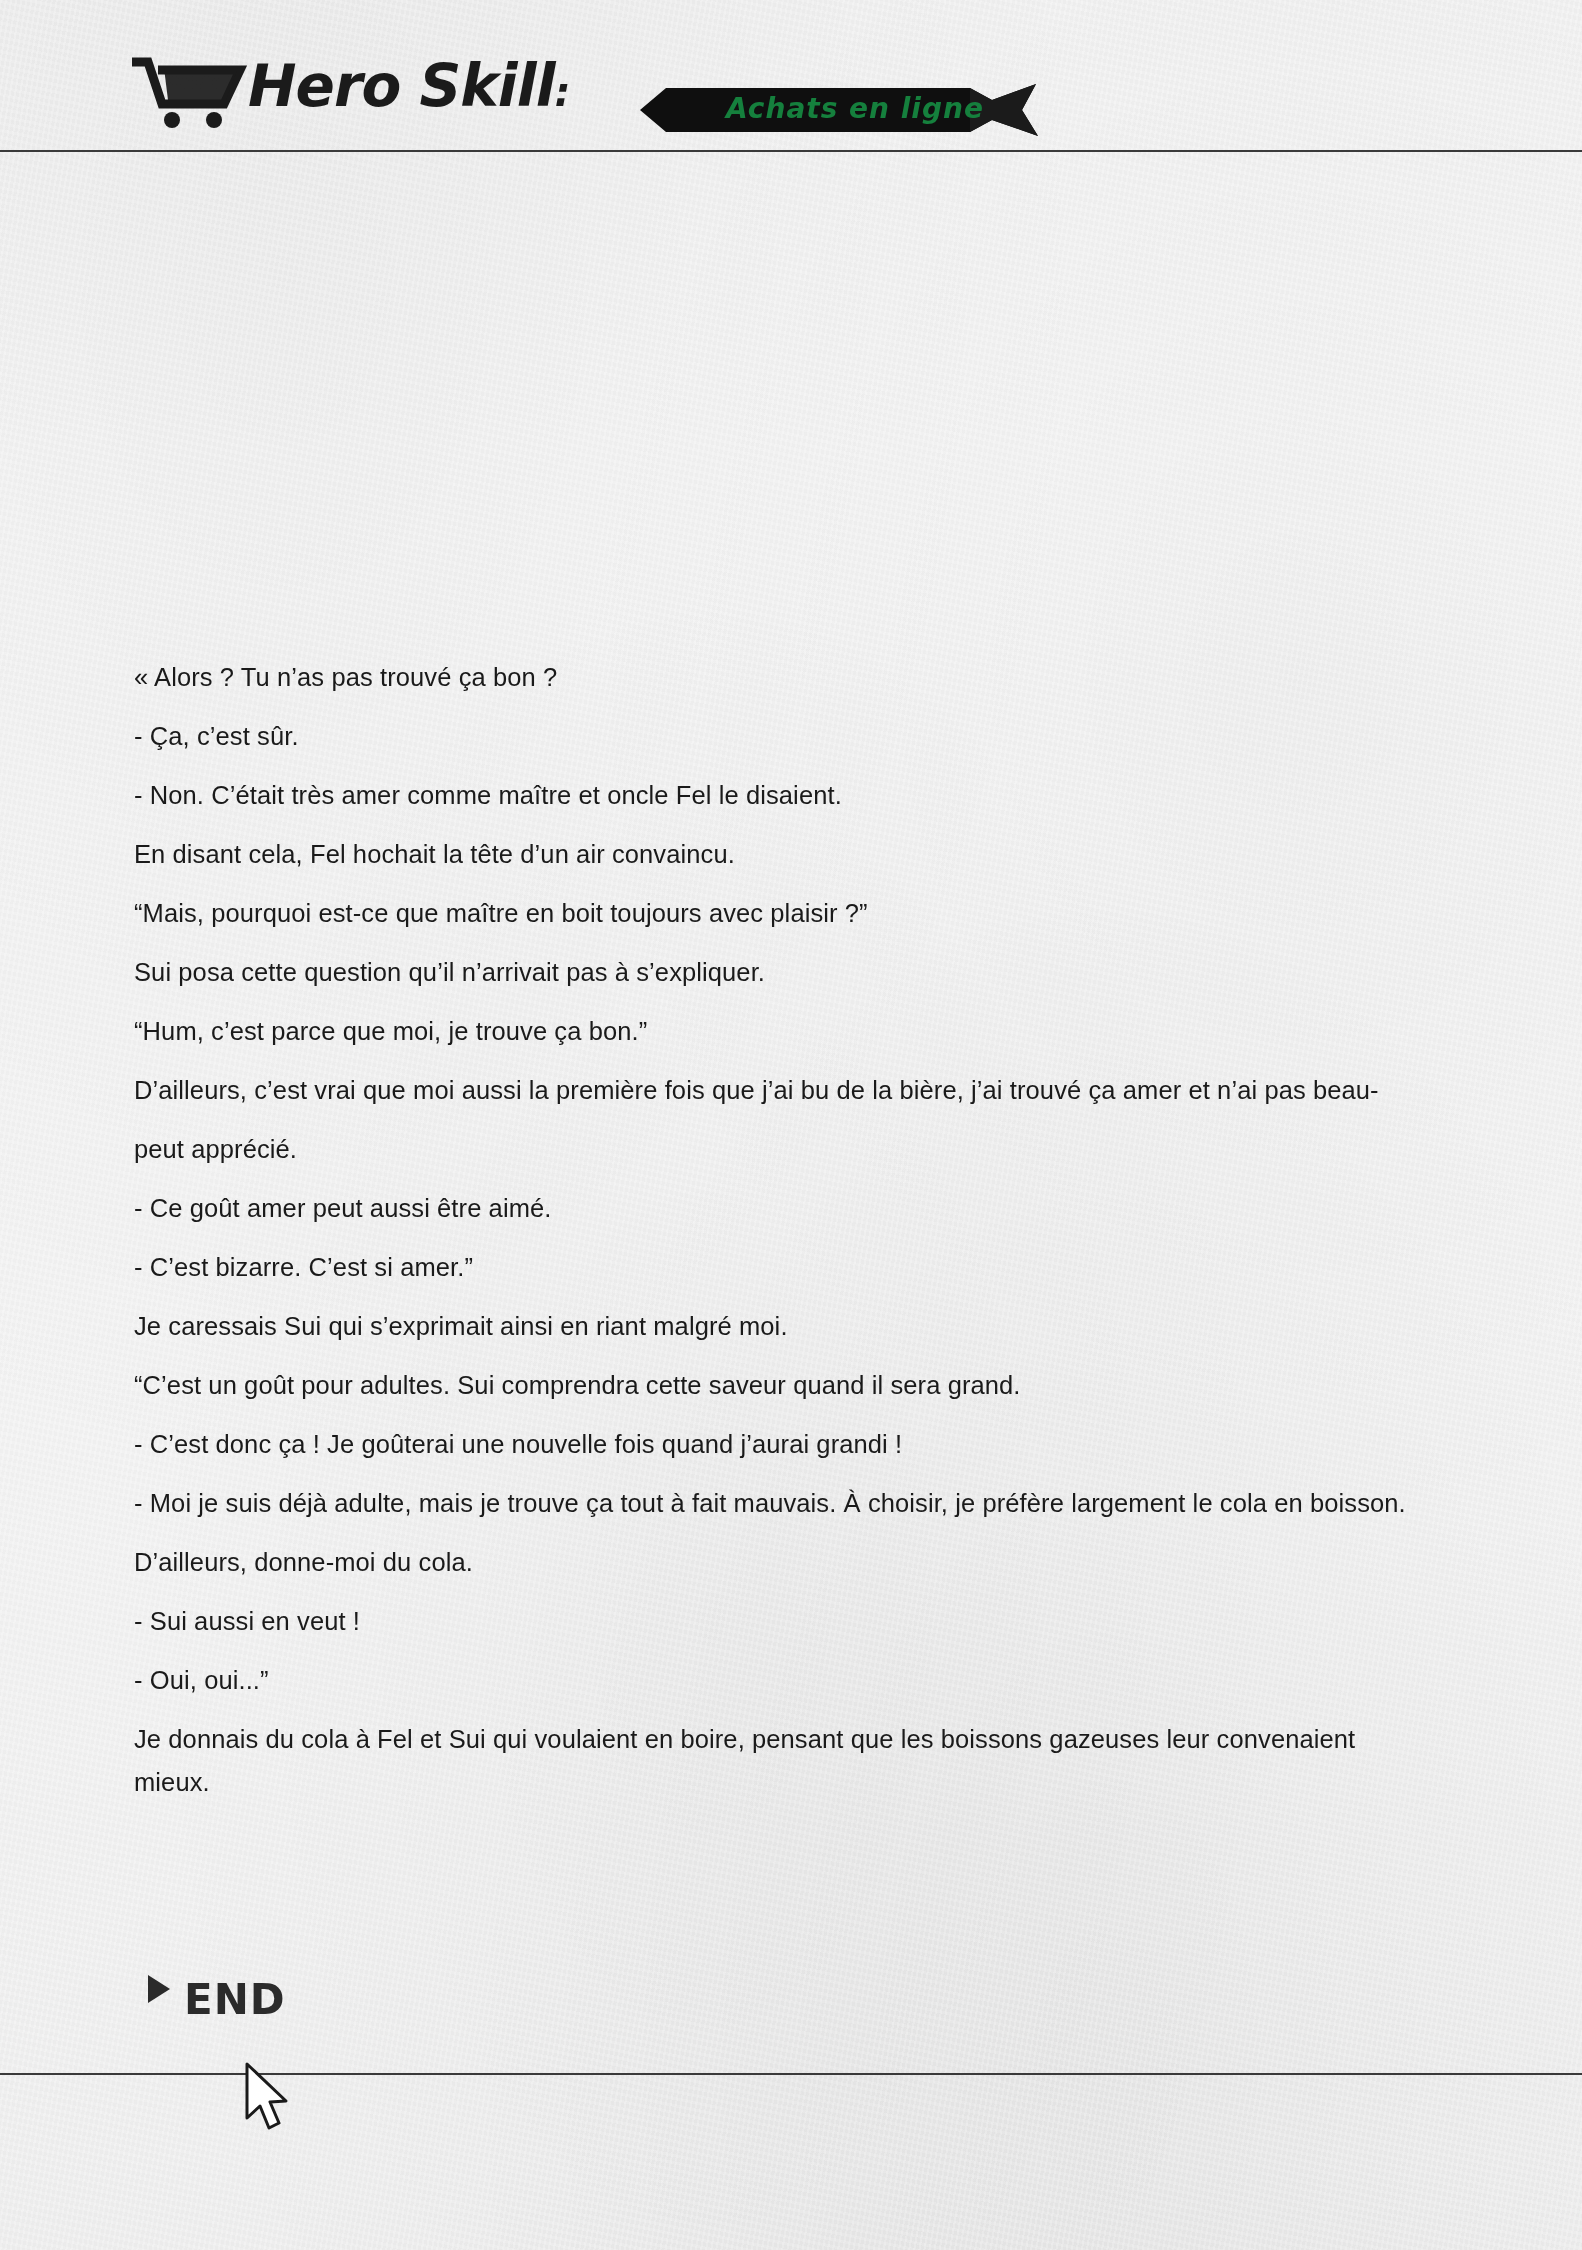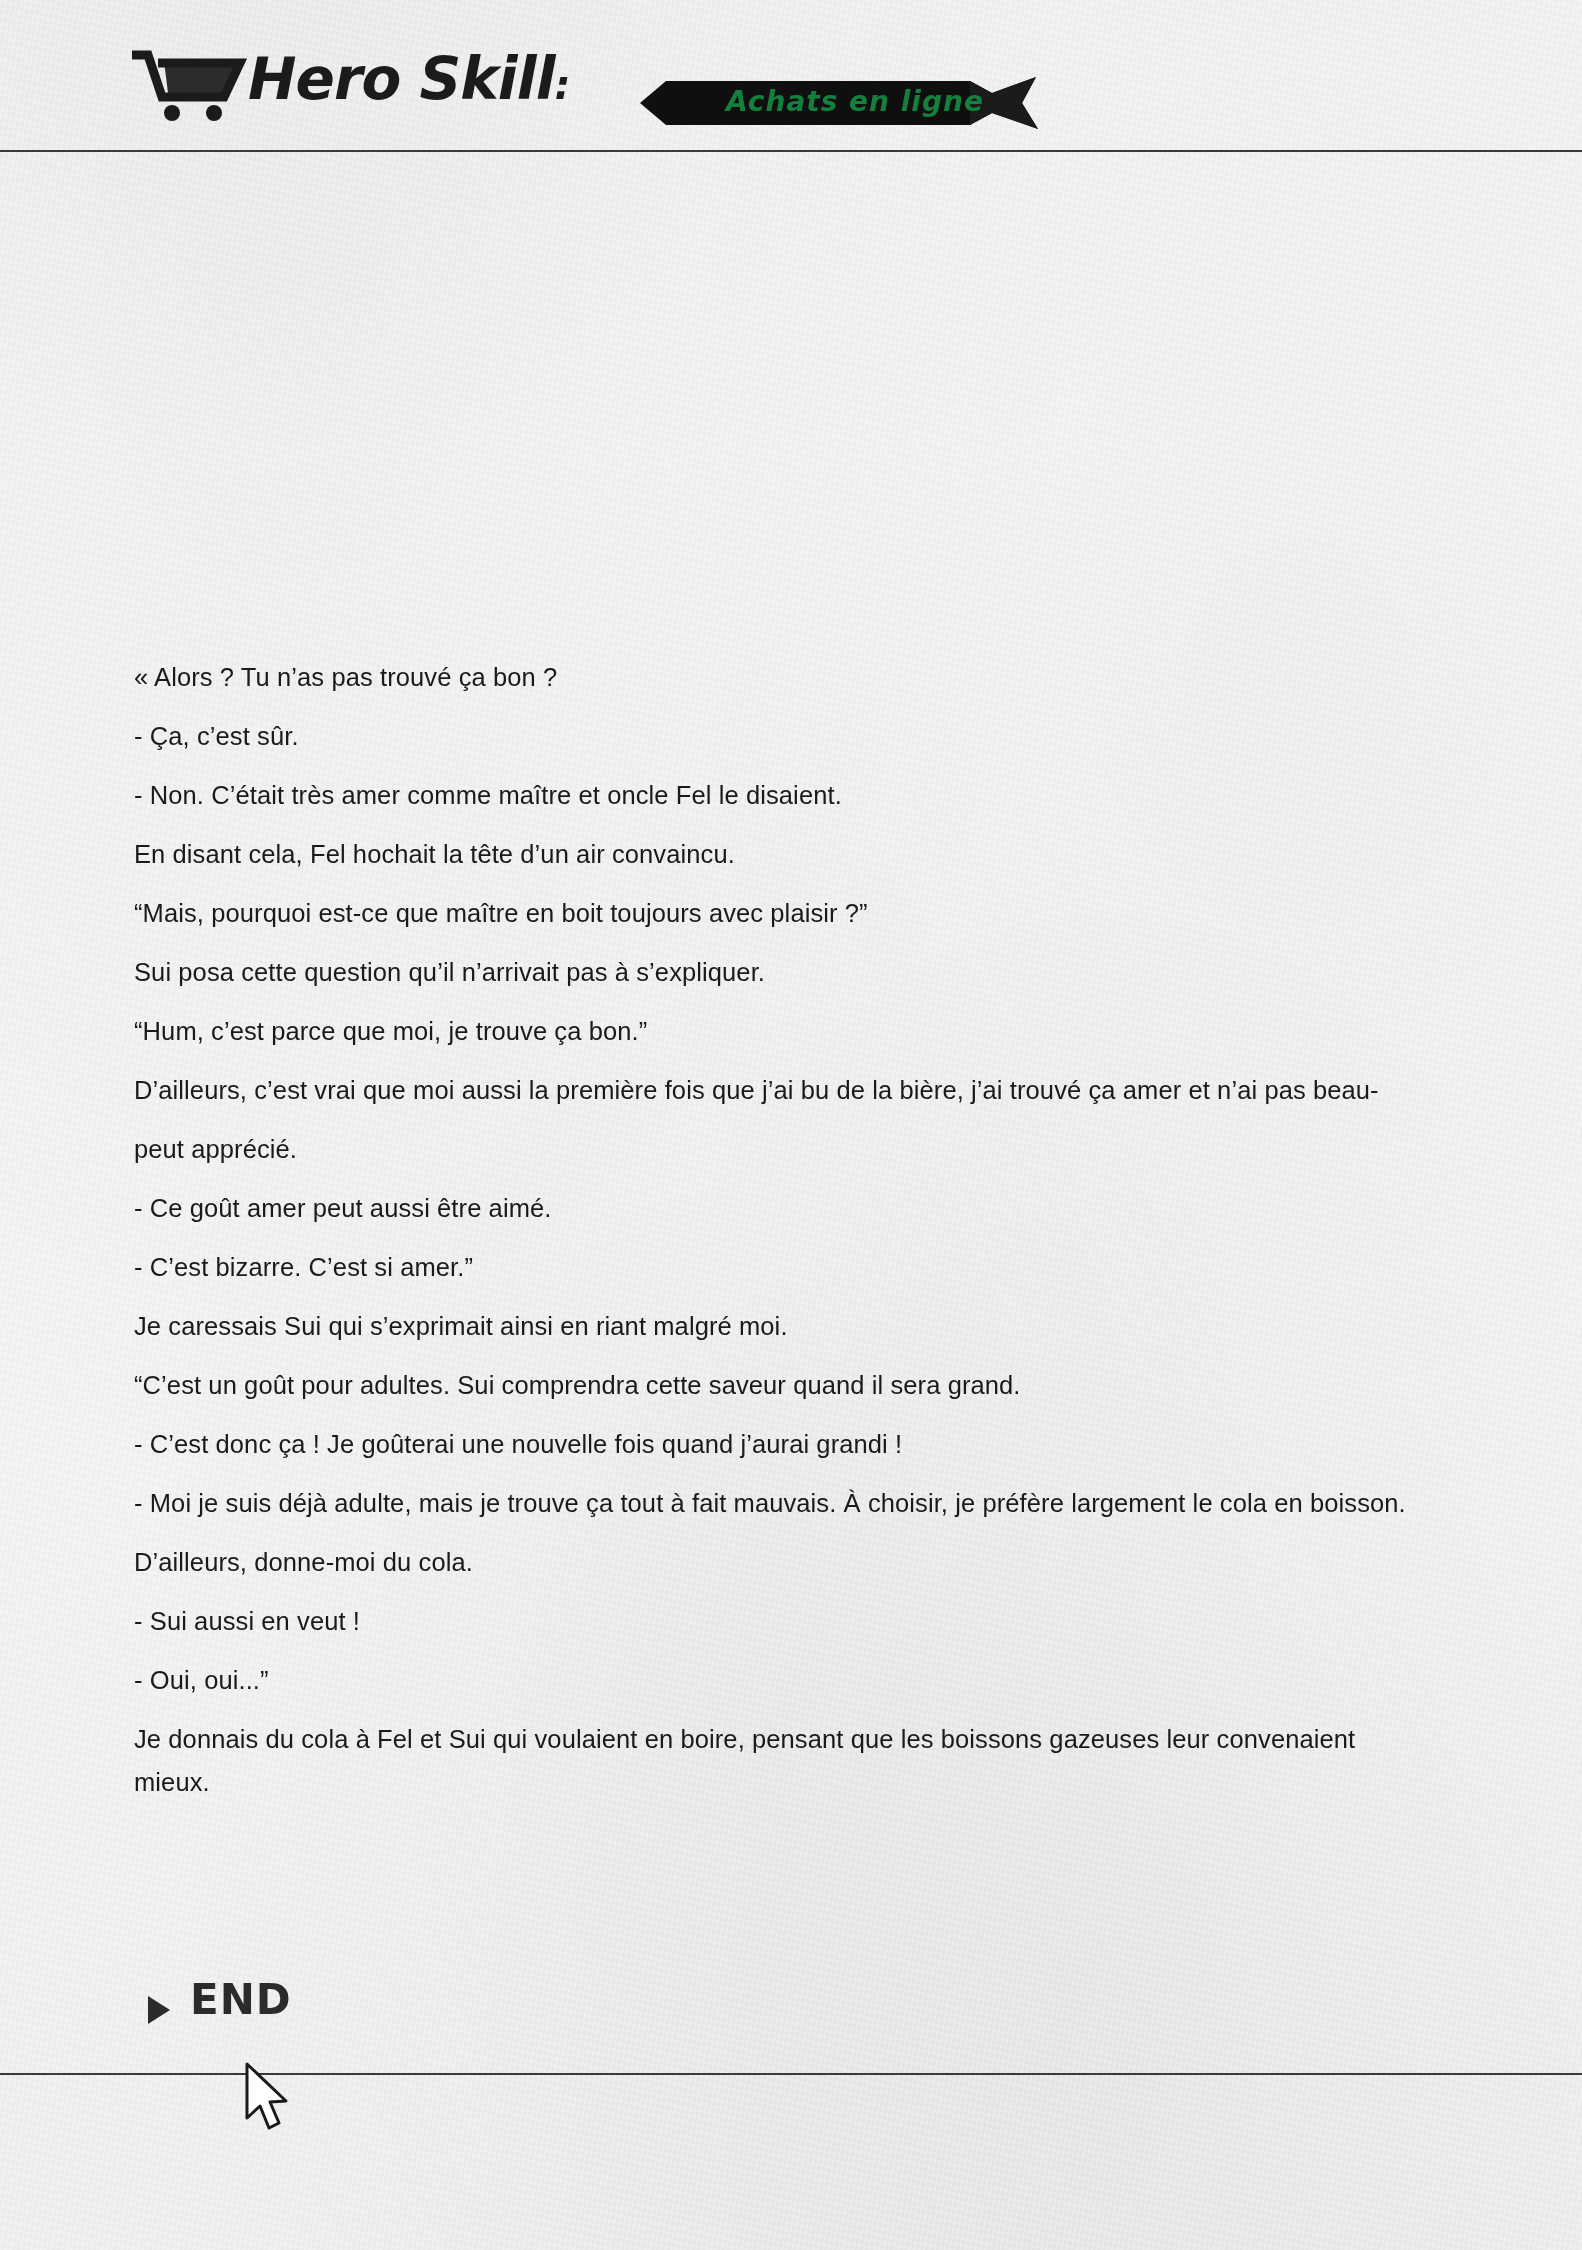--- a/index.html
+++ b/index.html
@@ -34,21 +34,21 @@
     background-image:
       repeating-linear-gradient(100deg, rgba(255,255,255,0.18) 0px, rgba(255,255,255,0.18) 2px, rgba(0,0,0,0.012) 2px, rgba(0,0,0,0.012) 5px),
       repeating-linear-gradient(12deg, rgba(255,255,255,0.10) 0px, rgba(255,255,255,0.10) 3px, rgba(0,0,0,0.010) 3px, rgba(0,0,0,0.010) 7px);
     opacity: .75;
   }
 
   
   .header {
     position: absolute;
     left: 0;
-    top: 5px;
+    top: 12px;
     width: 1582px;
     height: 150px;
     z-index: 5;
     border-radius: 21px;
   }
   .header-rule {
     position: absolute;
     left: 0;
     top: 150px;
     width: 1582px;
@@ -116,22 +116,22 @@
   .story p {
     margin: 16px;
   }
 
   
   .end-block {
     position: absolute;
     left: 148px;
     top: 1975px;
     display: flex;
-    align-items: flex-end;
-    gap: 20px;
+    align-items: flex-start;
+    gap: 14px;
   }
   .end-tri {
     width: 0;
     height: 0;
     border-left: 22px solid #2b2b2b;
     border-top: 14px solid transparent;
     border-bottom: 14px solid transparent;
   }
   .end-label {
     font-family: "DejaVu Sans", sans-serif;

